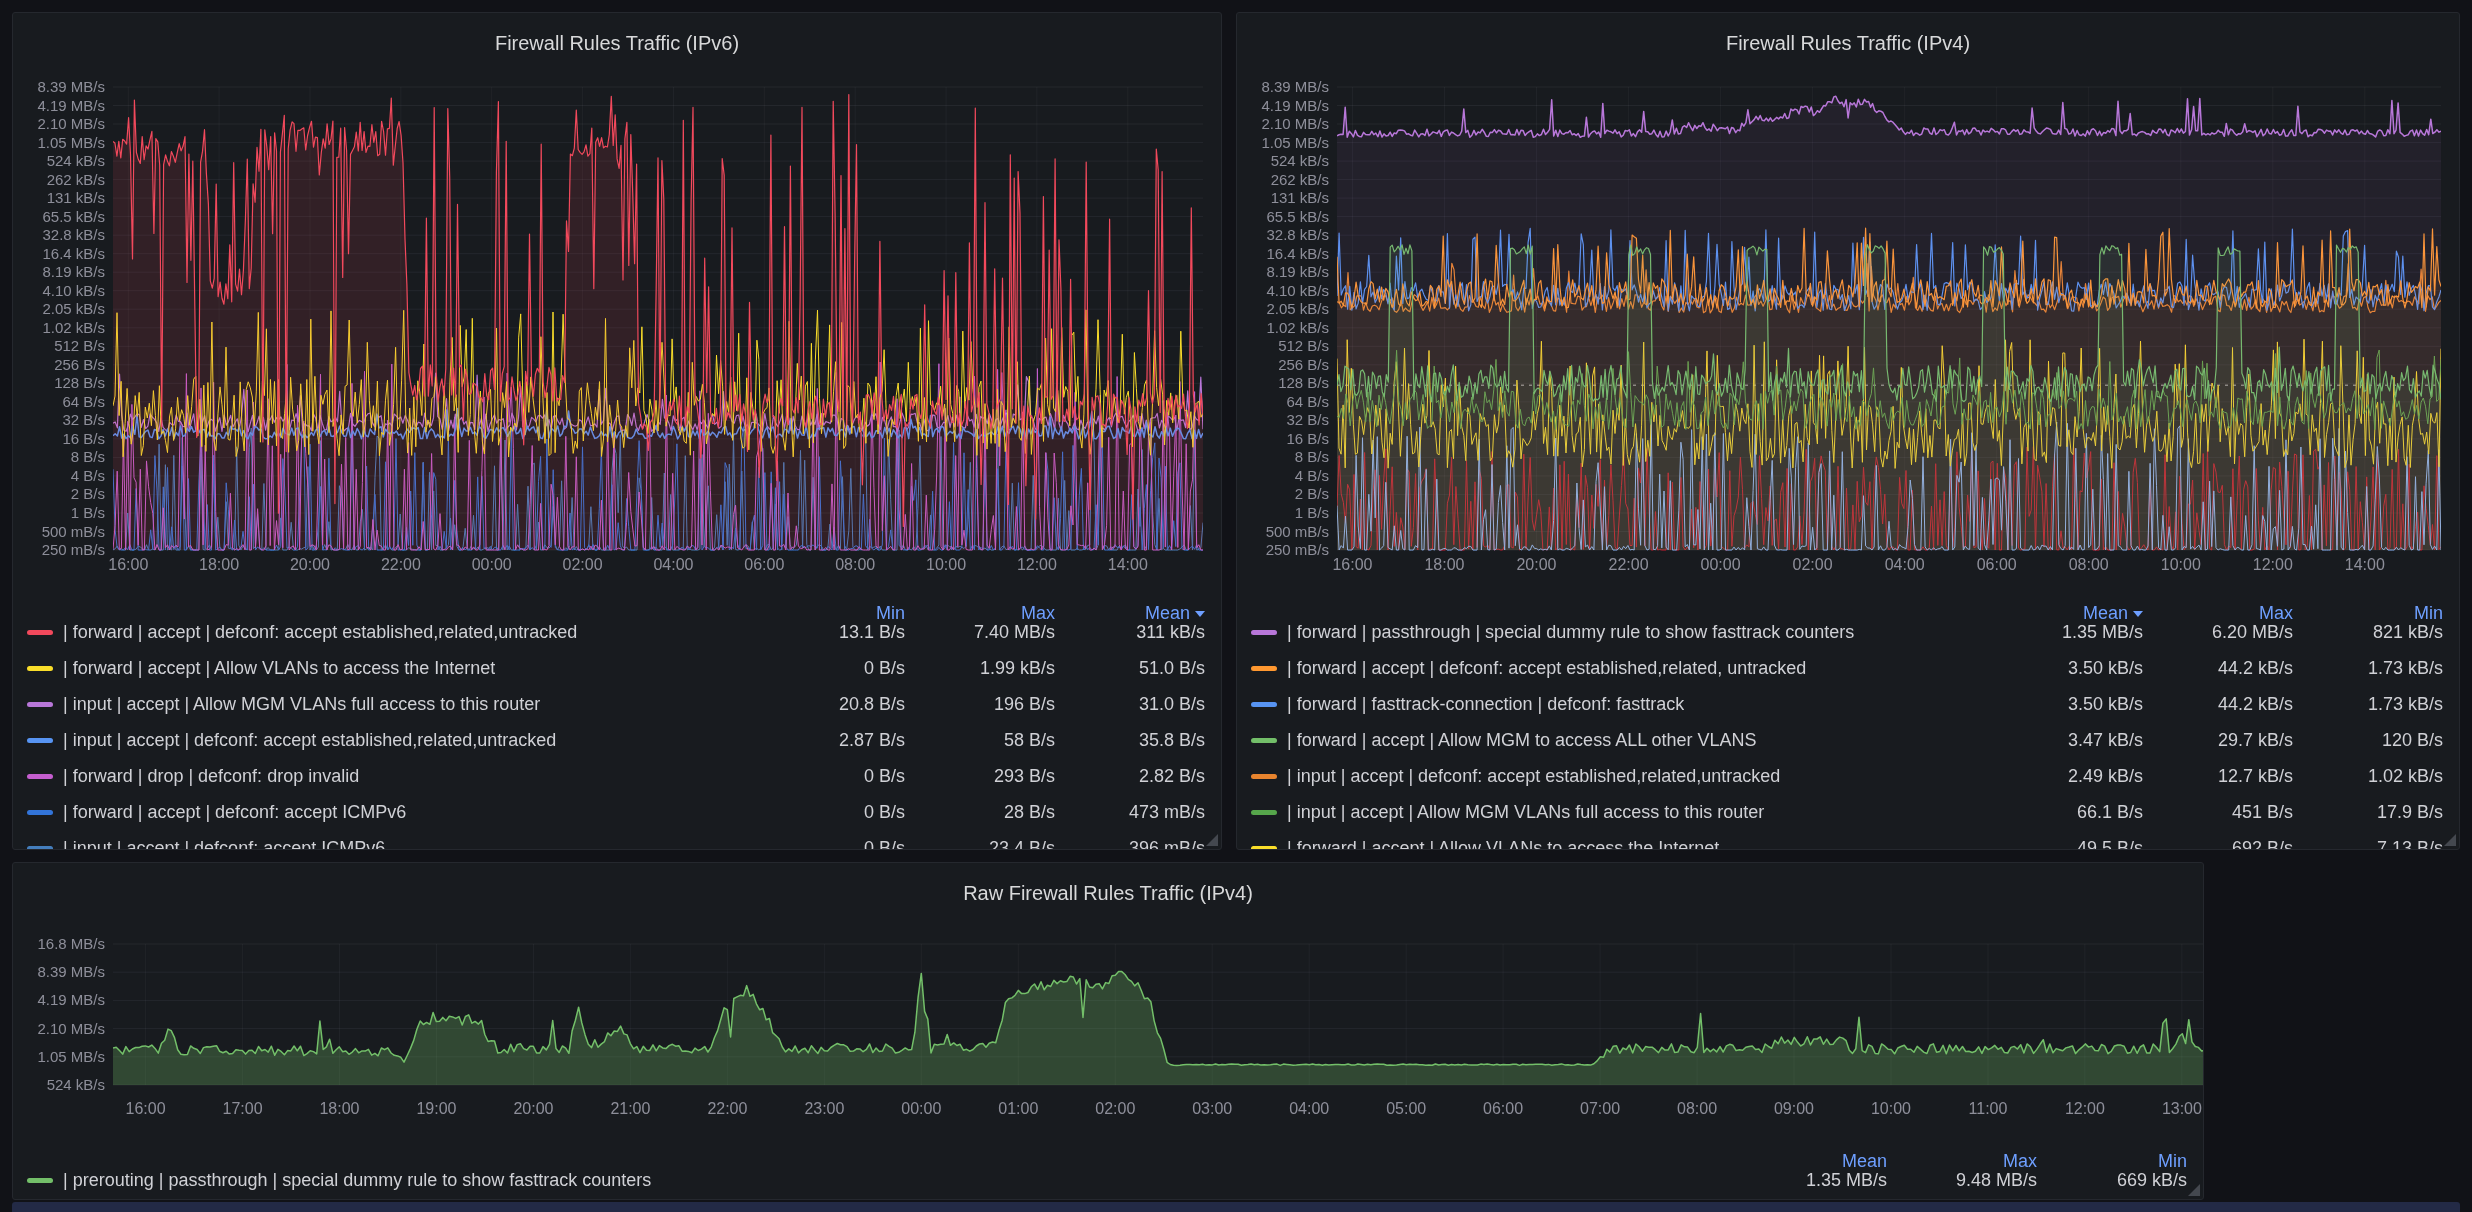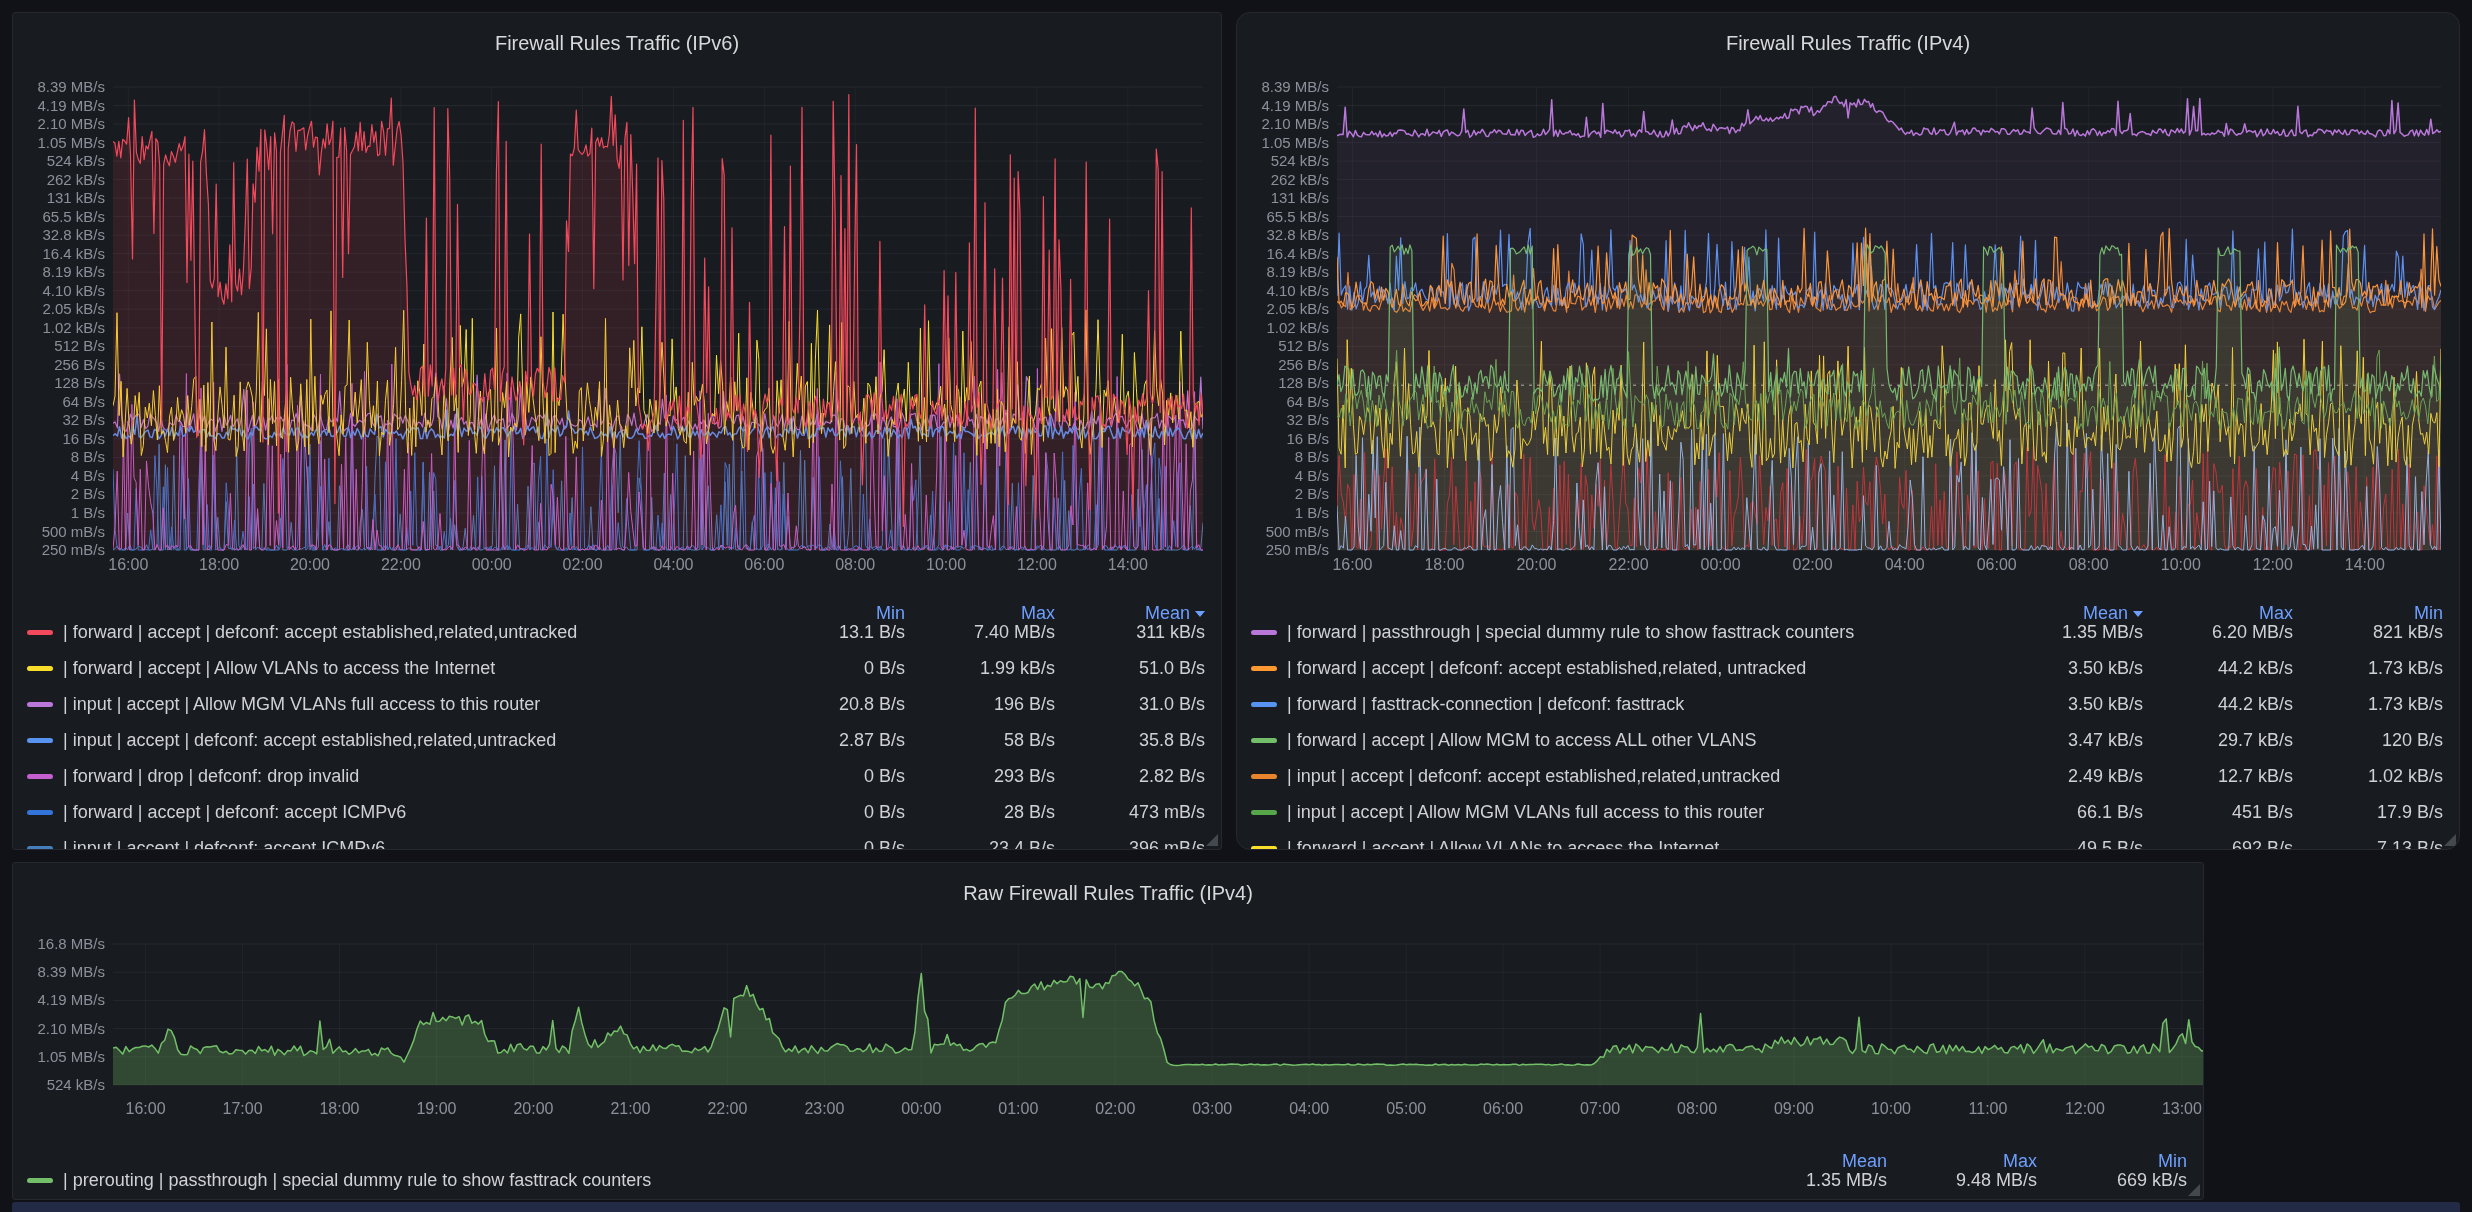--- a/index.html
+++ b/index.html
@@ -196,21 +196,21 @@
             </div>
             <div class="legend-val">0 B/s</div>
             <div class="legend-val">23.4 B/s</div>
             <div class="legend-val">396 mB/s</div>
           </div>
         </div>
     </div>
     <div class="resize-handle"></div>
   </section>
 
-  <section class="panel" id="panel-ipv4" style="left: 1236px; top: 12px; width: 1224px; height: 838px; border-radius: 14px;">
+  <section class="panel" id="panel-ipv4" style="left: 1236px; top: 12px; width: 1224px; height: 838px;">
     <h2 class="panel-title">Firewall Rules Traffic (IPv4)</h2>
     <svg class="chart" xmlns="http://www.w3.org/2000/svg" width="1224" height="560" viewBox="0 0 1224 560">
         <g>
           <line x1="100" y1="74.0" x2="1204" y2="74.0" stroke="rgba(204,204,220,0.07)" stroke-width="1"></line>
           <line x1="100" y1="92.5" x2="1204" y2="92.5" stroke="rgba(204,204,220,0.07)" stroke-width="1"></line>
           <line x1="100" y1="111.0" x2="1204" y2="111.0" stroke="rgba(204,204,220,0.07)" stroke-width="1"></line>
           <line x1="100" y1="129.6" x2="1204" y2="129.6" stroke="rgba(204,204,220,0.07)" stroke-width="1"></line>
           <line x1="100" y1="148.1" x2="1204" y2="148.1" stroke="rgba(204,204,220,0.07)" stroke-width="1"></line>
           <line x1="100" y1="166.6" x2="1204" y2="166.6" stroke="rgba(204,204,220,0.07)" stroke-width="1"></line>
           <line x1="100" y1="185.1" x2="1204" y2="185.1" stroke="rgba(204,204,220,0.07)" stroke-width="1"></line>

